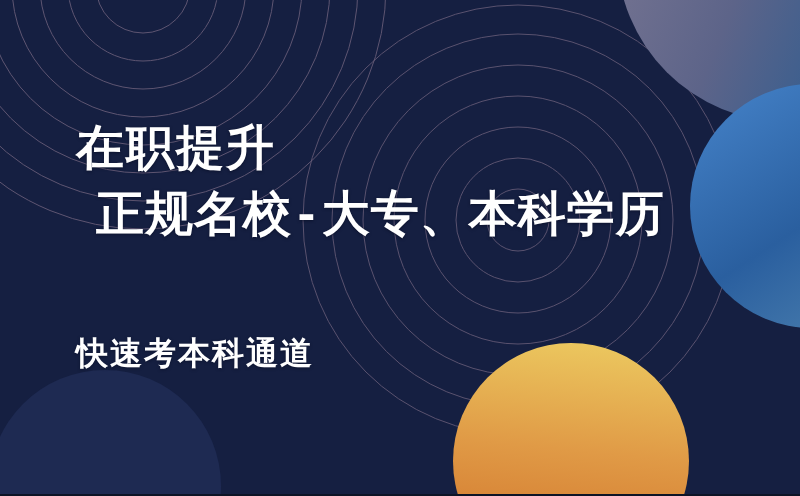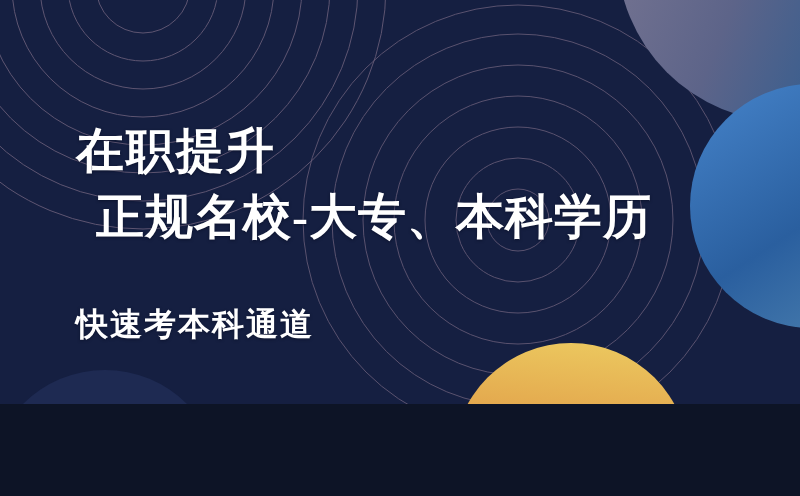--- a/index.html
+++ b/index.html
@@ -4,24 +4,24 @@
 <title>Banner</title>
 <style>
   html, body {
     margin: 0;
     padding: 0;
     background: #0d1426;
   }
   #banner {
     position: relative;
     width: 800px;
-    height: 404px;
+    height: 494px;
     overflow: hidden;
     background: #ef4444;
-    font-family: Liberation Serif, serif;
+    font-family: Liberation Mono, monospace;
   }
 
   
   .deco {
     position: absolute;
     inset: 0;
     width: 800px;
     height: 496px;
     pointer-events: none;
   }
@@ -47,21 +47,21 @@
     letter-spacing: 1px;
     margin-left: 20px;
   }
   .subline {
     color: #ffffff;
     font-size: 32px;
     line-height: 44px;
     font-weight: bold;
     letter-spacing: 2px;
     white-space: nowrap;
-    margin-top: 52px;
+    margin-top: 84px;
     text-shadow: 0 1px 3px rgba(5,10,30,0.5);
   }
 </style>
 </head>
 <body>
 
 <div id="banner">
 
   <svg class="deco" viewBox="0 0 800 496" xmlns="http://www.w3.org/2000/svg">
     <defs>

